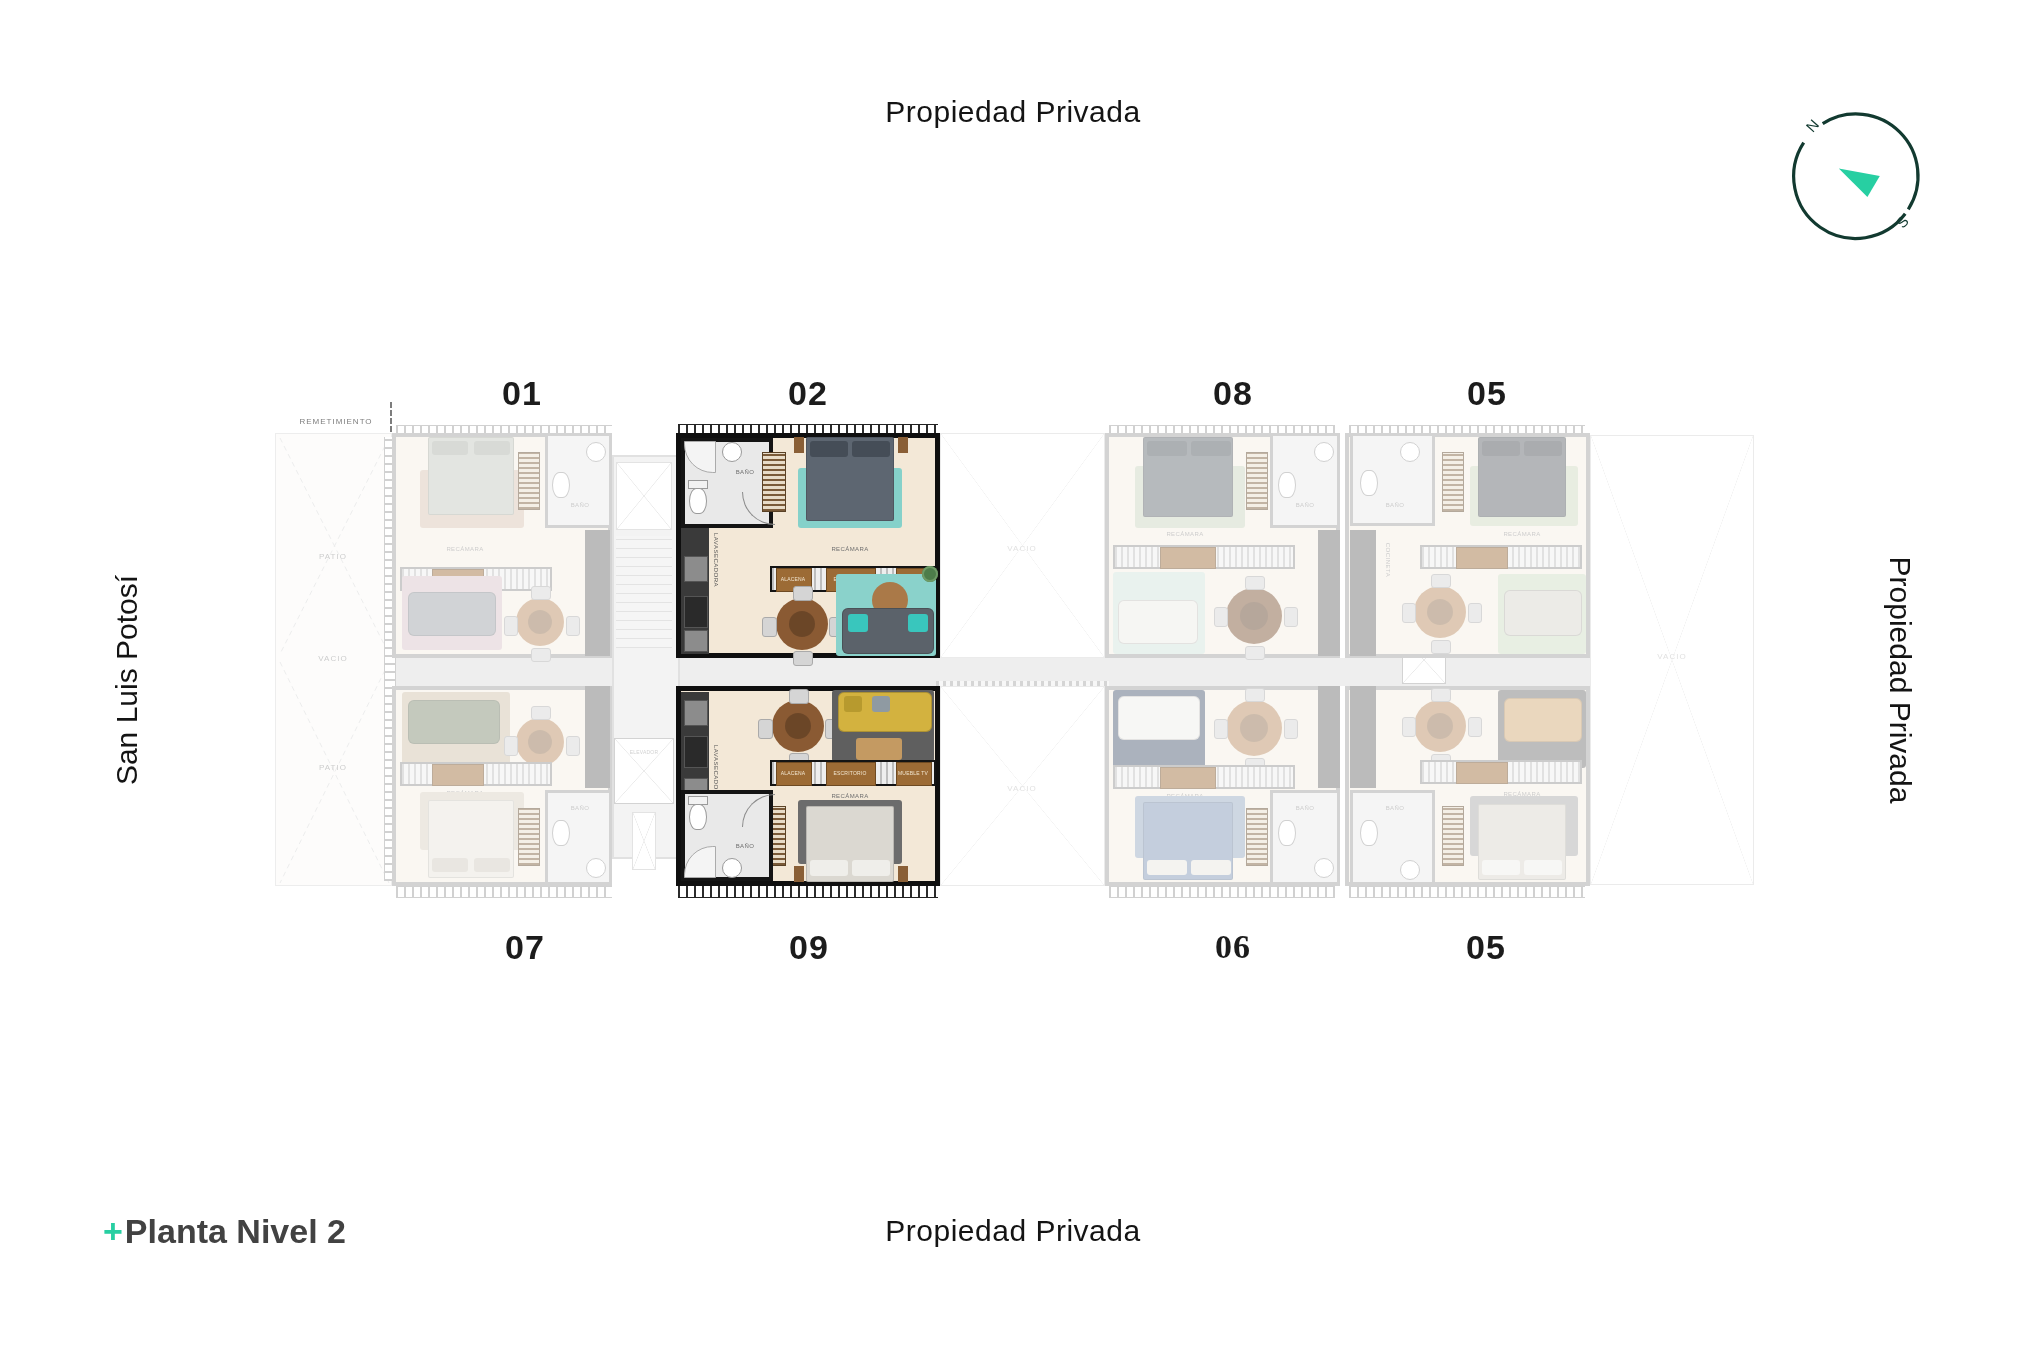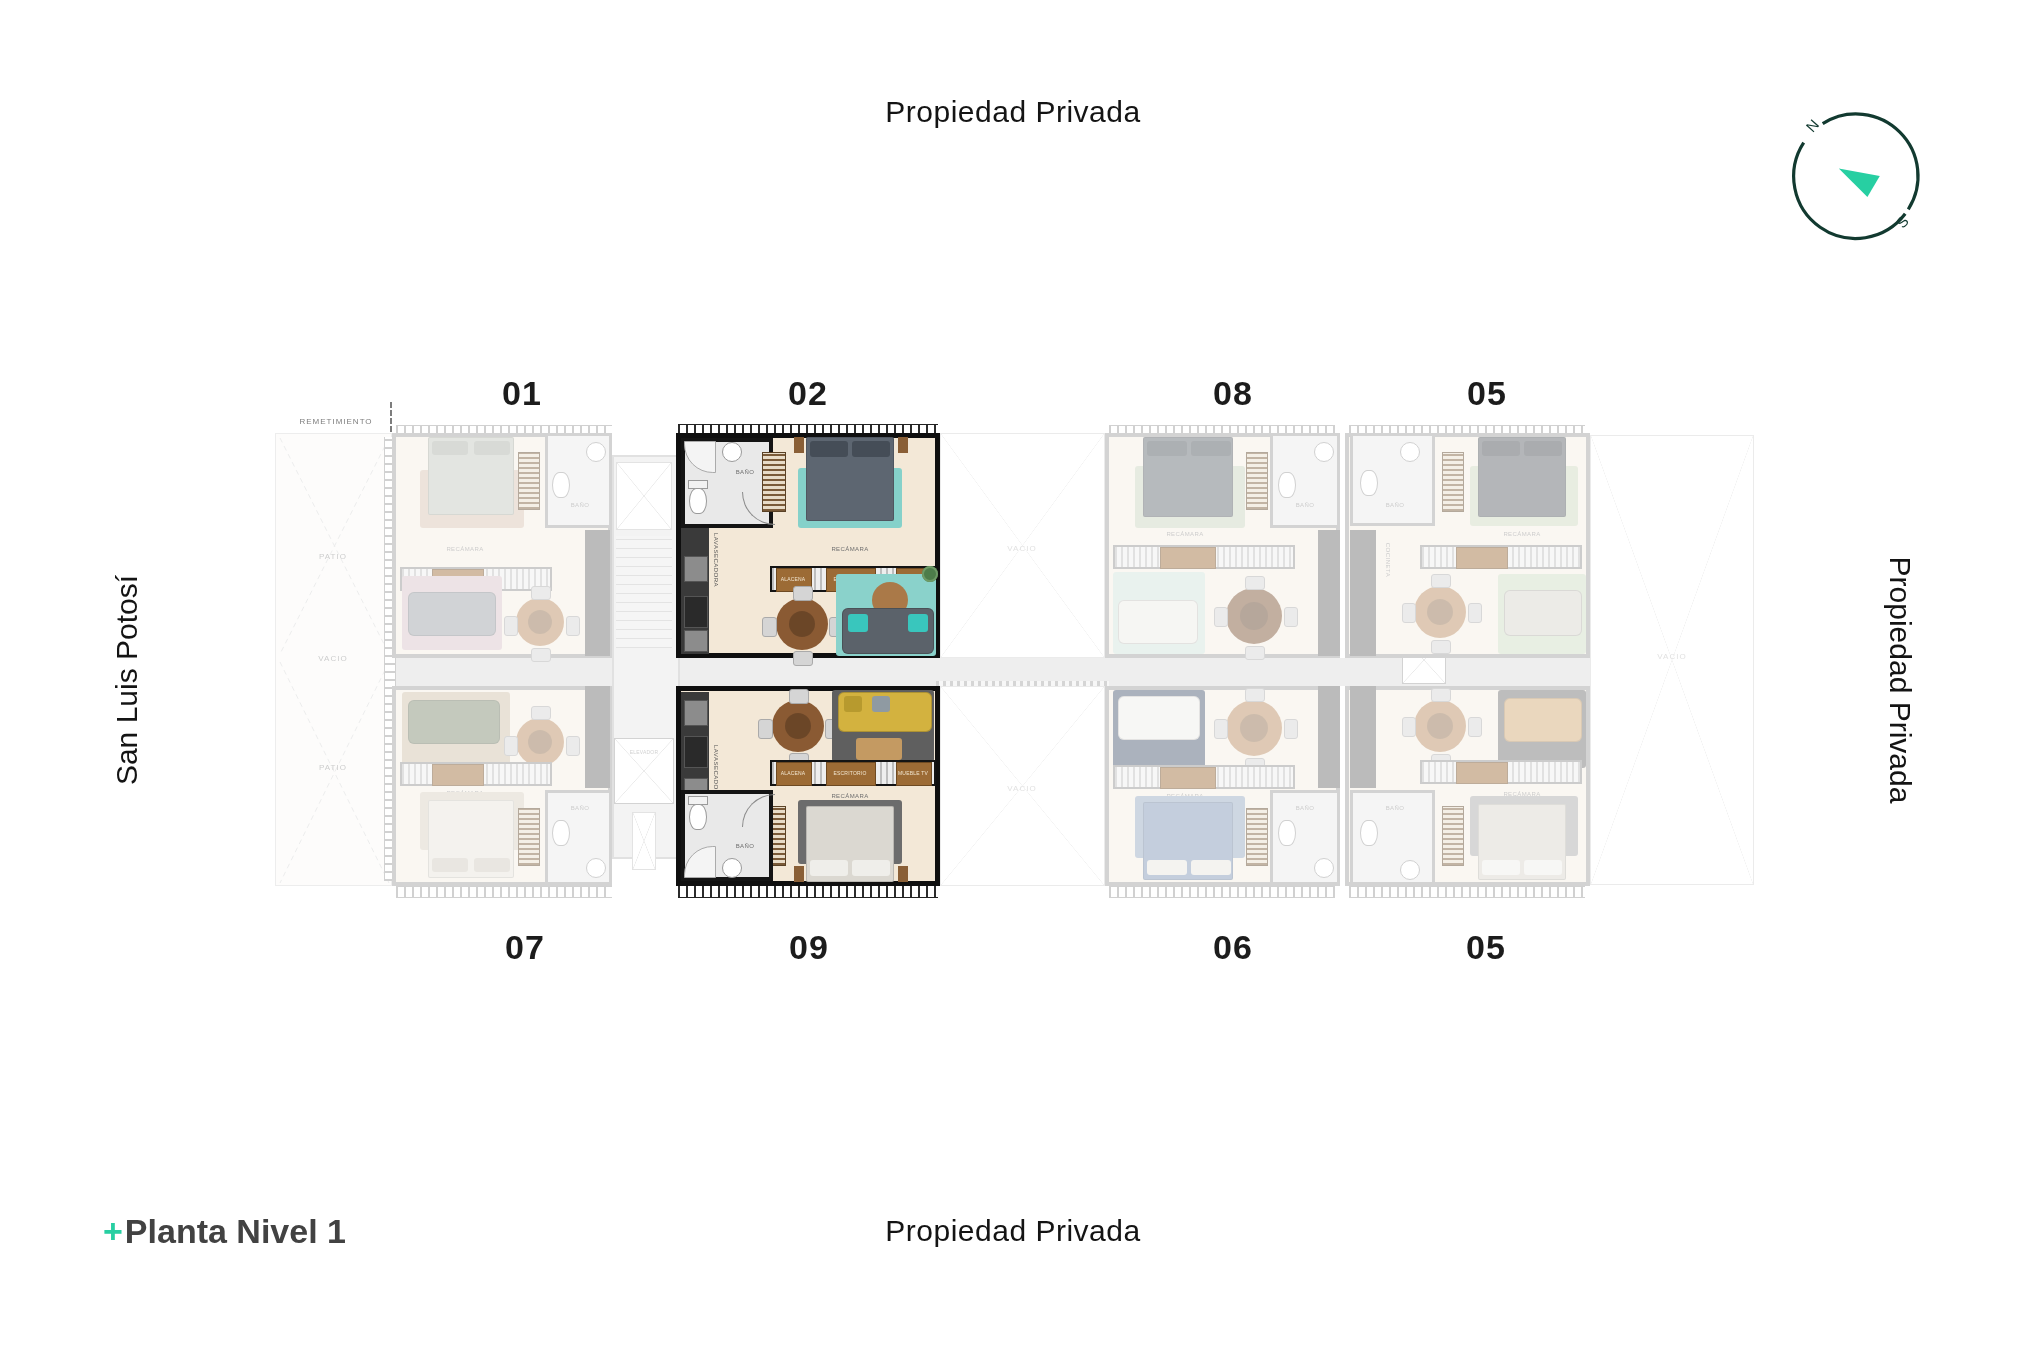--- a/index.html
+++ b/index.html
@@ -79,21 +79,21 @@
     <text x="112" y="122" font-size="15" fill="#123a30" font-family="Liberation Sans, sans-serif" transform="rotate(-48 116 117)">S</text>
     <polygon points="52.8,62.4 93.8,70 81.4,91" fill="#27cfa2"></polygon>
   </svg>
 
   <div class="unitnum" style="left:522px;top:374px;">01</div>
   <div class="unitnum" style="left:808px;top:374px;">02</div>
   <div class="unitnum" style="left:1233px;top:374px;">08</div>
   <div class="unitnum" style="left:1487px;top:374px;">05</div>
   <div class="unitnum" style="left:525px;top:928px;">07</div>
   <div class="unitnum" style="left:809px;top:928px;">09</div>
-  <div class="unitnum" style="left:1233px;top:928px;">06</div>
+  <div class="unitnum" style="left:1233px;top:928px;font-family:Liberation Serif, serif;">06</div>
   <div class="unitnum" style="left:1486px;top:928px;">05</div>
 
   <div class="lbl" style="left:336px;top:421px;font-size:8px;color:#7d7d7d;">REMETIMIENTO</div>
   <div class="dashv" style="left:390px;top:402px;height:30px;"></div>
 
   <div class="layer faded">
 
     <div class="patio" style="left:275px;top:433px;width:117px;height:453px;">
       <svg width="117" height="453">
         <line x1="4" y1="4" x2="113" y2="220" stroke="#d8d8d8" stroke-dasharray="5 4"></line>
@@ -364,16 +364,16 @@
     <div class="bath hi" style="left:681px;top:790px;width:92px;height:91px;"></div>
     <div class="shower" style="left:684px;top:846px;width:30px;height:30px;border-radius:90% 0 0 0;"></div>
     <div class="tank" style="left:688px;top:796px;"></div>
     <div class="toilet" style="left:689px;top:804px;"></div>
     <div class="sink" style="left:722px;top:858px;"></div>
     <div class="lbl sm" style="left:745px;top:846px;color:#6e6e6e;">BAÑO</div>
     <div class="arc" style="left:742px;top:794px;width:32px;height:32px;border-width:1px 0 0 1px;border-radius:100% 0 0 0;"></div>
   </div>
 
   <div class="title">
-    <span class="plus">+</span><span>Planta Nivel 1</span>
+    <span class="plus">+</span><span>Planta Nivel 2</span>
   </div>
 
 </div>
 
 </body></html>

